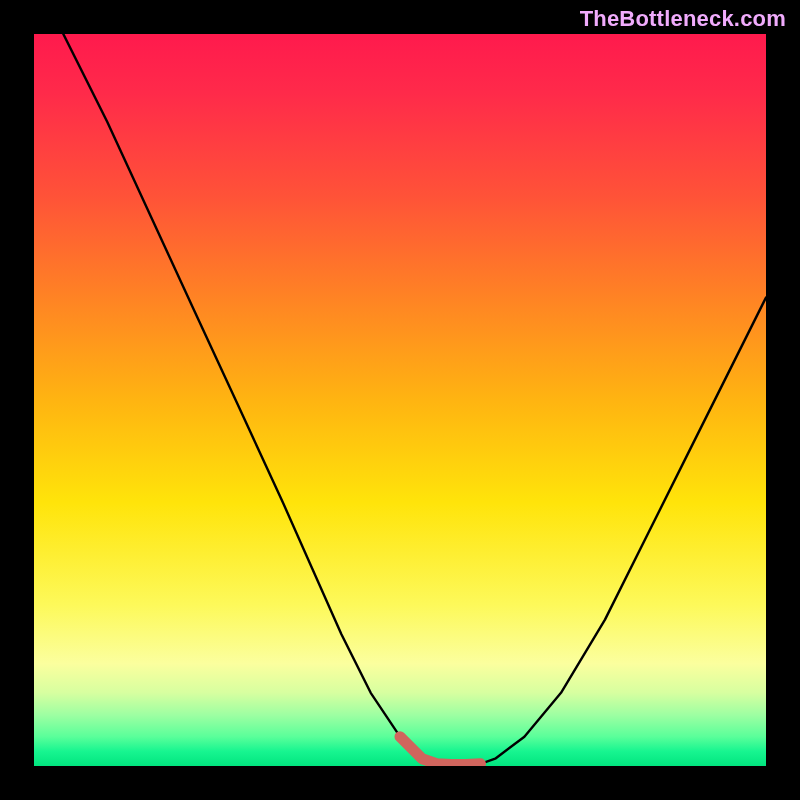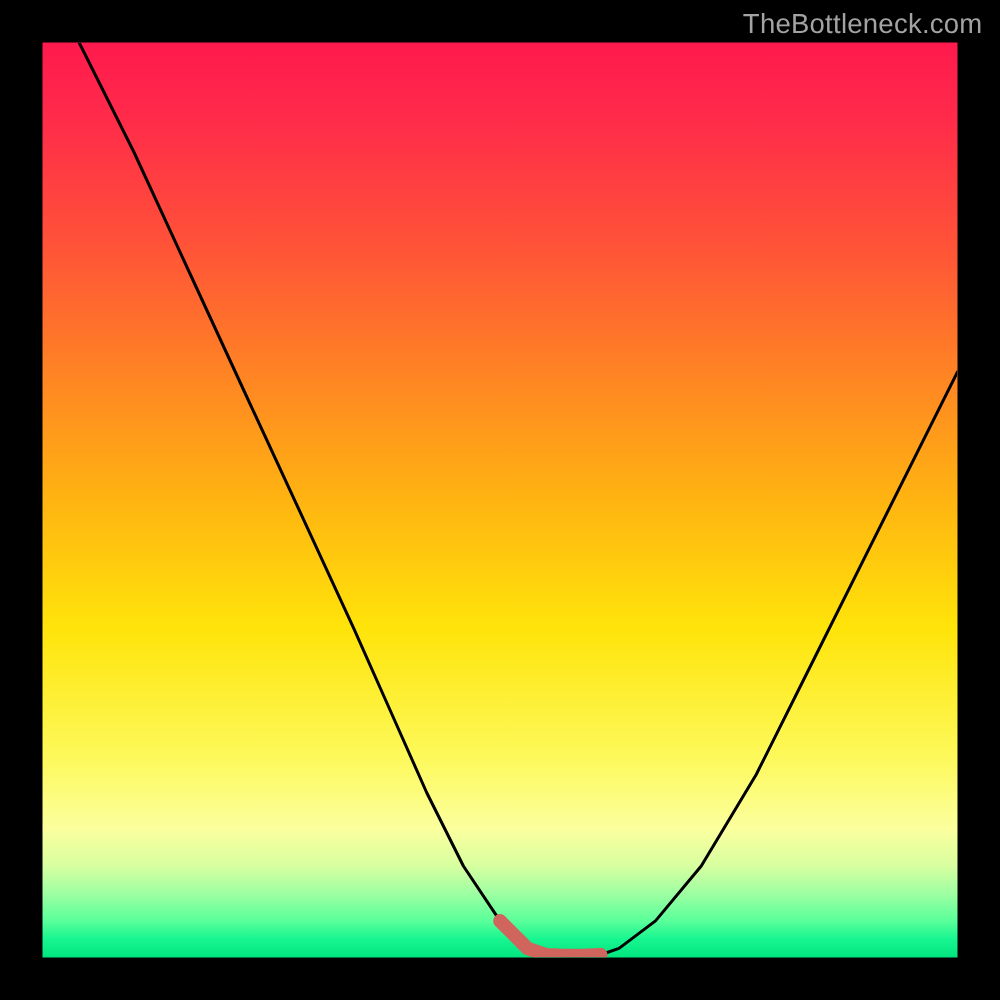--- a/index.html
+++ b/index.html
@@ -48,23 +48,23 @@
     position: absolute;
     left: 0;
     top: 0;
     width: 732px;
     height: 732px;
   }
   .watermark {
     position: absolute;
     top: 6px;
     right: 14px;
-    color: #a3a3a3;
+    color: #f0abfc;
     font-size: 22px;
-    font-weight: 400;
+    font-weight: 700;
     letter-spacing: 0.2px;
     user-select: none;
   }
 </style>
 </head>
 <body>
 
 <div class="frame">
   <div class="watermark">TheBottleneck.com</div>
 

